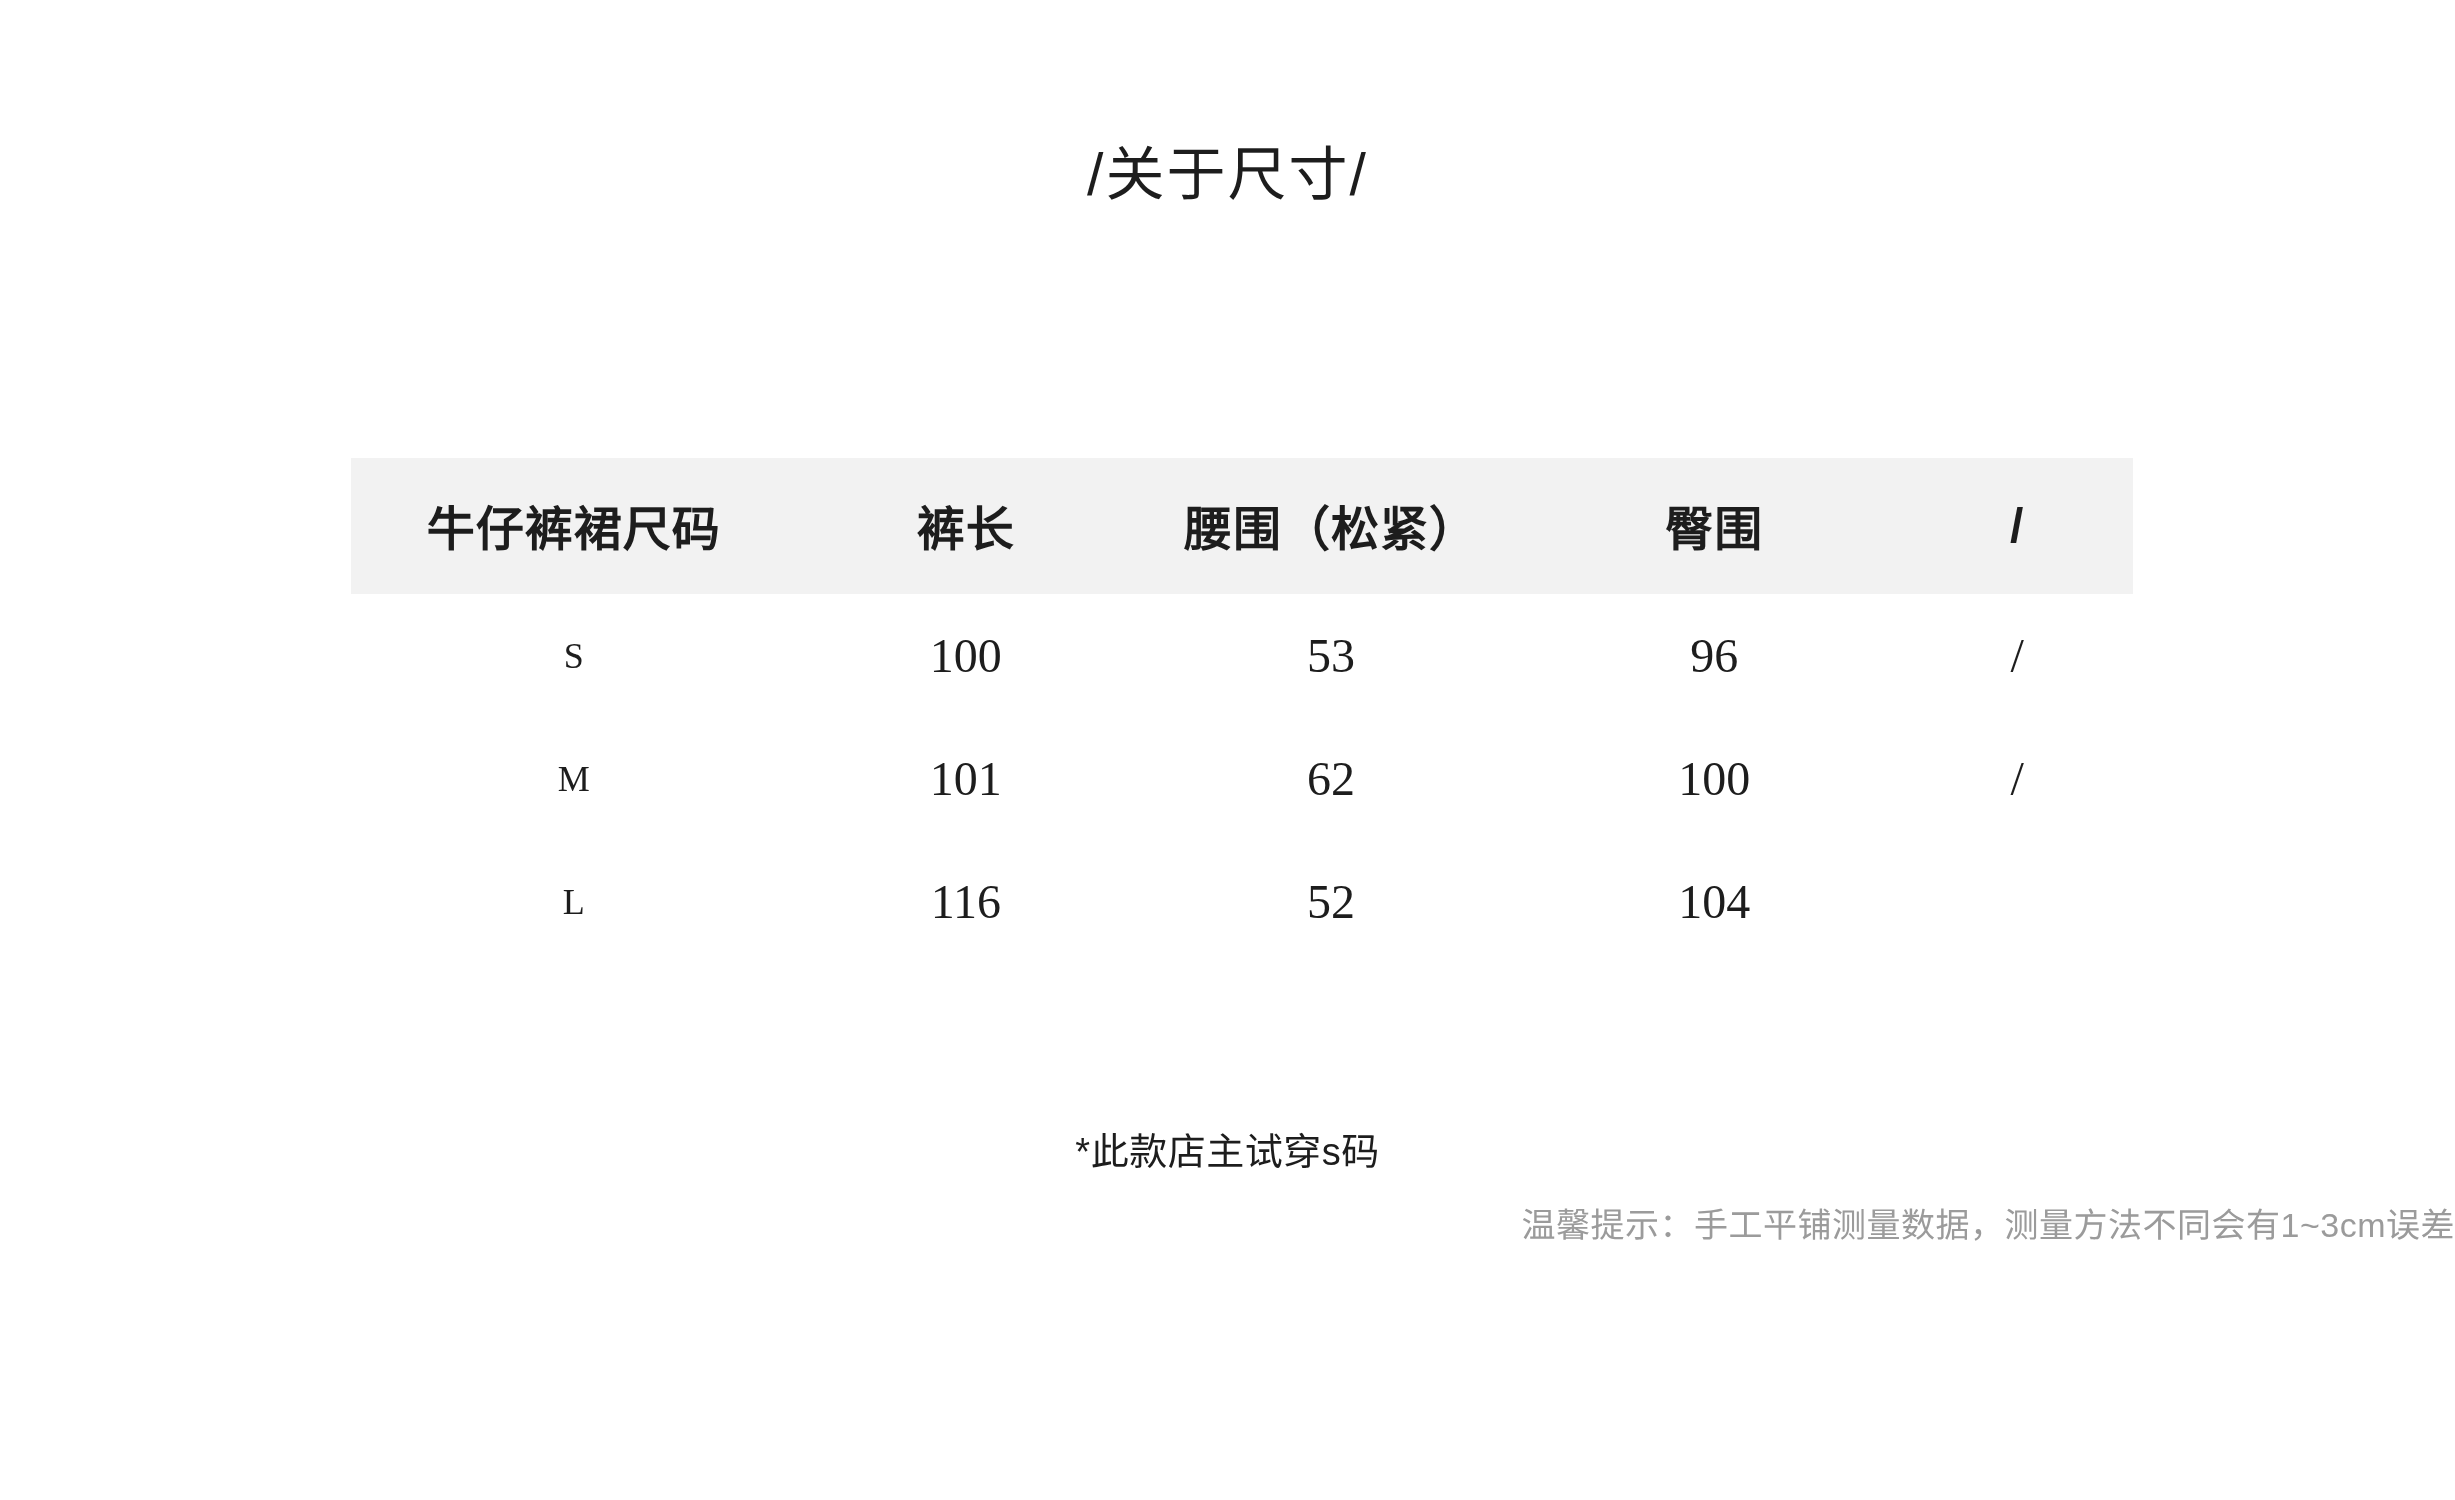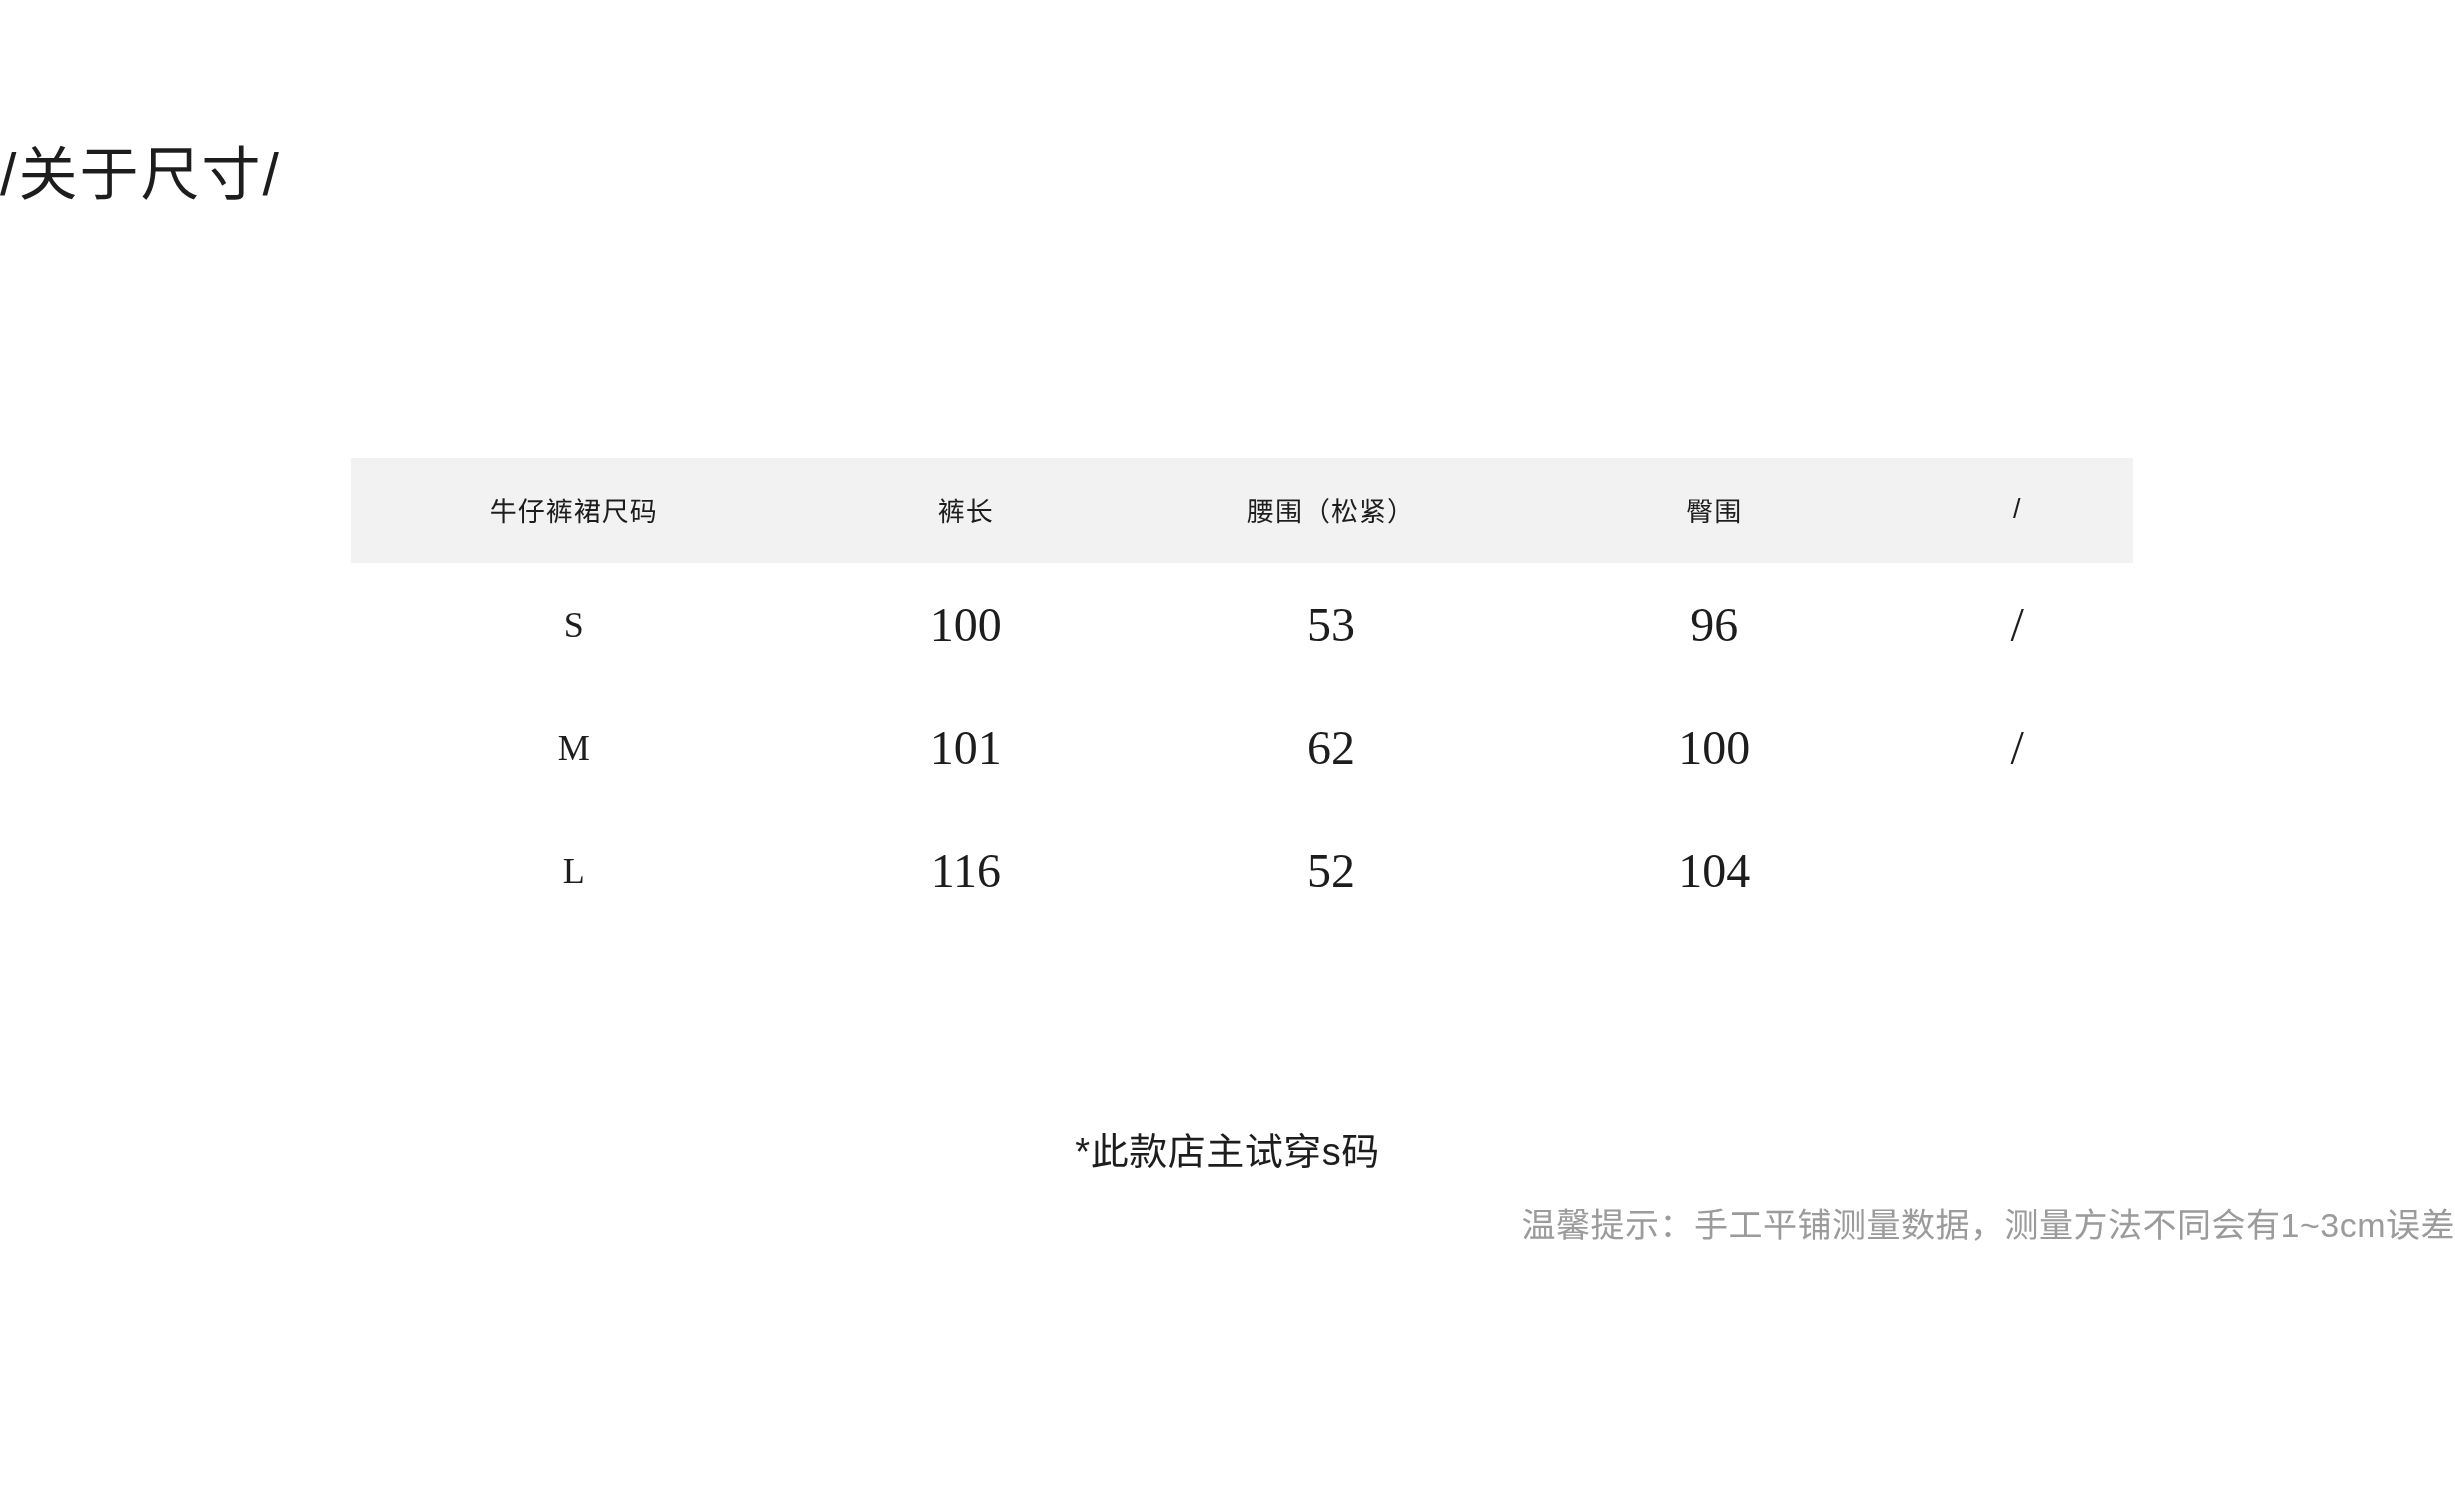--- a/index.html
+++ b/index.html
@@ -17,20 +17,21 @@
   }
 
   .page {
     width: 2455px;
     height: 1501px;
     position: relative;
     background: #ffffff;
   }
 
   .page-title {
+    text-align: center;
     font-size: 59px;
     font-weight: 400;
     letter-spacing: 2px;
     color: #1d1d1d;
     padding-top: 127px;
     font-family: "Liberation Sans", sans-serif;
   }
 
   .table-wrap {
     position: absolute;
@@ -43,22 +44,22 @@
     border-collapse: collapse;
     width: 100%;
     table-layout: fixed;
   }
 
   table.size-table thead tr {
     background: #f2f2f2;
   }
 
   table.size-table thead th {
-    font-weight: 400;
-    font-size: 27px;
+    font-weight: 700;
+    font-size: 48px;
     color: #1d1d1d;
     padding: 32px 0 34px 0;
     text-align: center;
     letter-spacing: 1px;
   }
 
   table.size-table tbody td {
     text-align: center;
     font-size: 48px;
     color: #1d1d1d;

